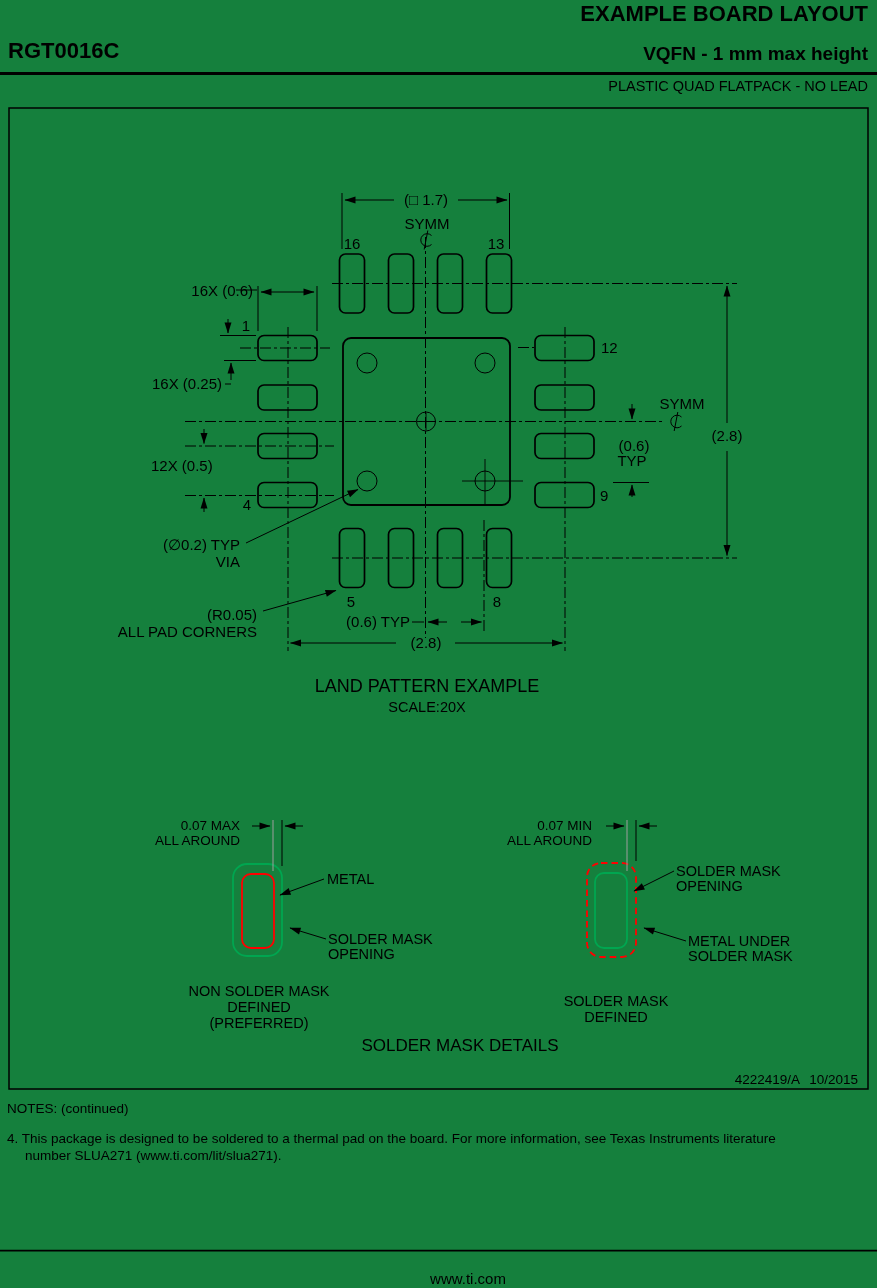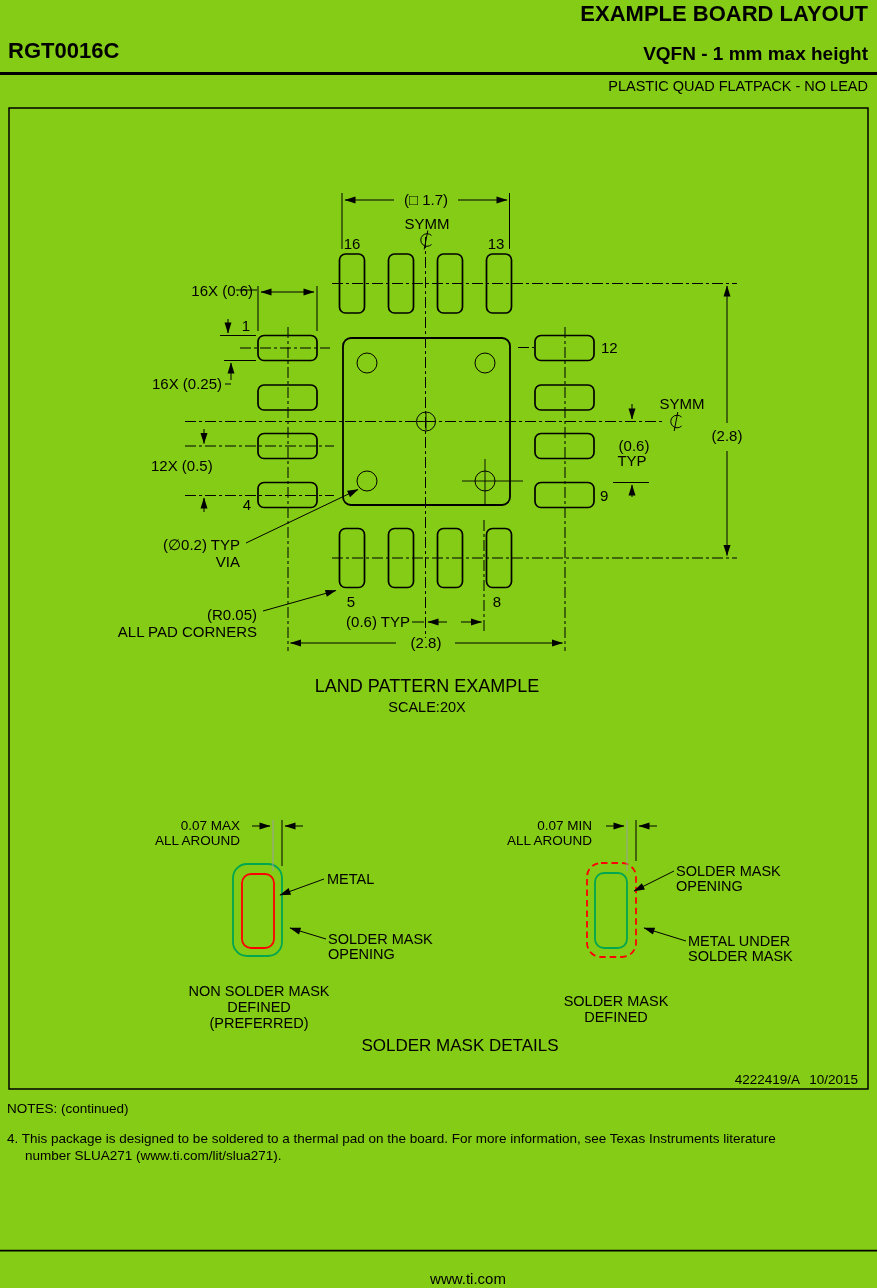--- a/index.html
+++ b/index.html
@@ -1,16 +1,16 @@
 <!DOCTYPE html>
 <html><head>
 <meta charset="utf-8">
 <style>
   html,body{margin:0;padding:0;background:#fff;}
-  .page{position:relative;width:877px;height:1288px;background:#84cc16;overflow:hidden;}
+  .page{position:relative;width:877px;height:1288px;background:#15803d;overflow:hidden;}
   svg{display:block;}
   text{font-family:"Liberation Sans","DejaVu Sans",sans-serif;fill:#000;font-size:15px;}
   .b{font-weight:bold;}
   .end{text-anchor:end;}
   .mid{text-anchor:middle;}
   .fs13{font-size:13.5px;}
   .fs14{font-size:14.5px;}
   .fs17{font-size:17px;}
   .fs18{font-size:18px;}
   .fs19{font-size:19px;}

